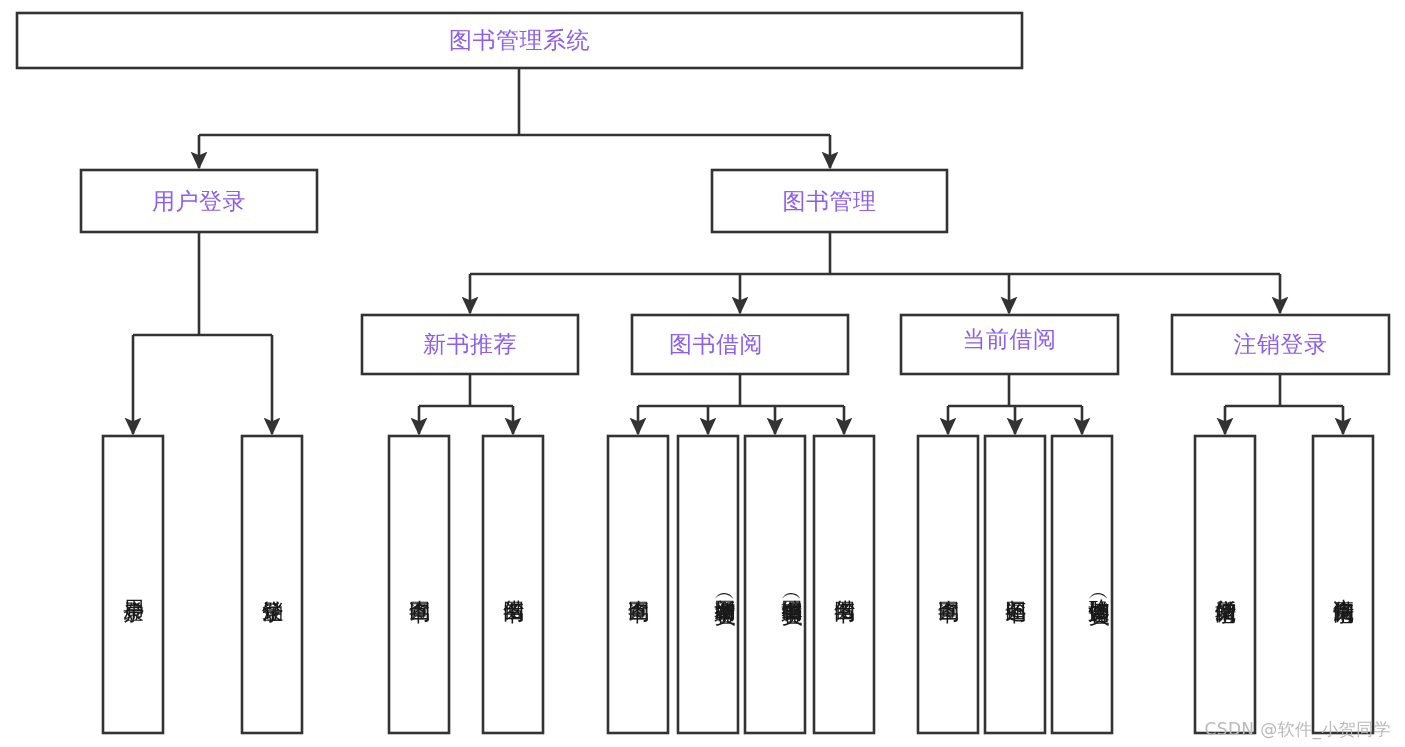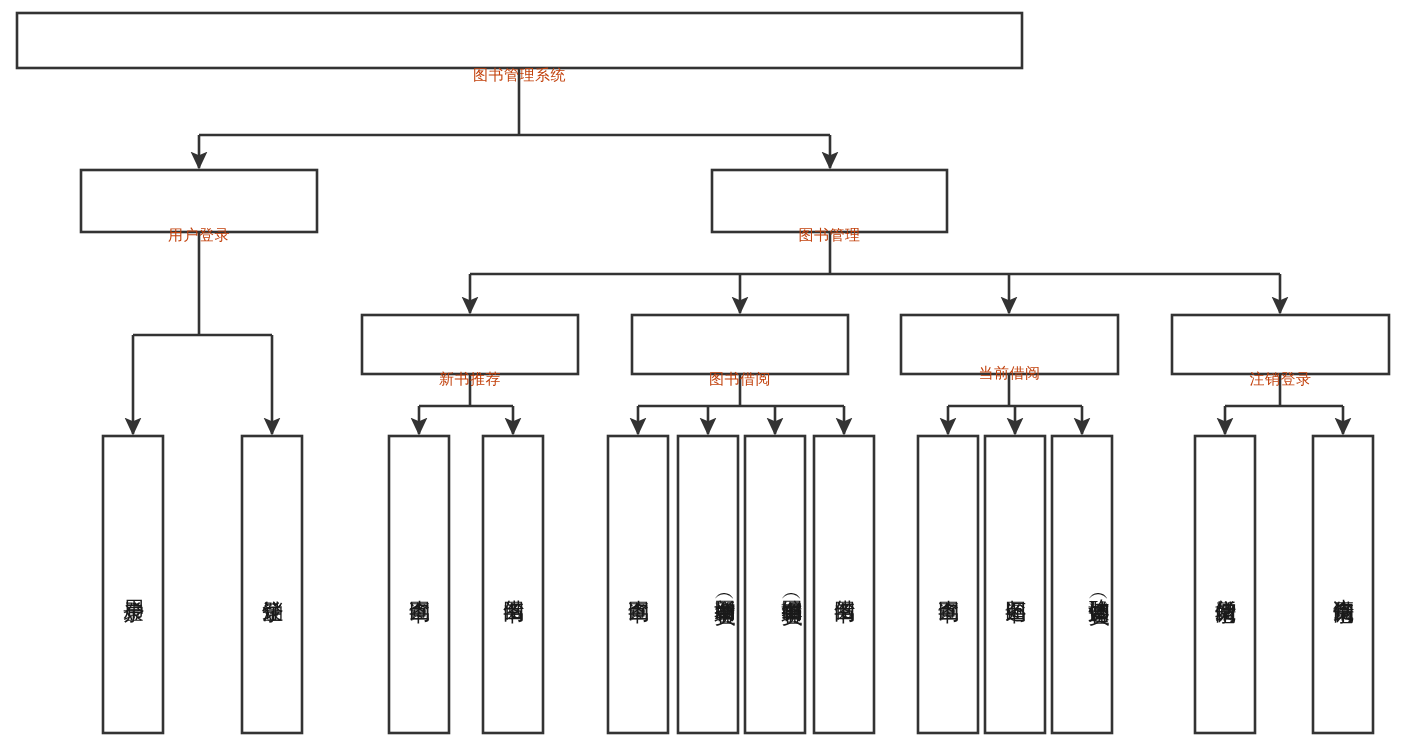--- a/index.html
+++ b/index.html
@@ -40,27 +40,26 @@
   }
   .arrow-head {
     fill: #333333;
     stroke: none;
   }
   .node-label-h {
     position: absolute;
     display: flex;
     align-items: center;
     justify-content: center;
-    color: #c2410c;
-    font-size: 15px;
+    color: #8b5cf6;
+    font-size: 23px;
     line-height: 1.15;
     letter-spacing: 0.5px;
     white-space: nowrap;
     pointer-events: none;
-    margin-top: 35px;
   }
   .node-label-v {
     position: absolute;
     display: flex;
     align-items: flex-start;
     justify-content: center;
     color: #1a1a1a;
     font-size: 21px;
     line-height: 1.32;
     letter-spacing: 1px;
@@ -158,32 +157,33 @@
     <path class="connector" marker-end="url(#arrow)" d="M 1225 406 L 1225 434"></path>
     <path class="connector" marker-end="url(#arrow)" d="M 1343 406 L 1343 434"></path>
   </svg>
 
   <div class="node-label-h" style="left:17px; top:13px; width:1005px; height:55px;">图书管理系统</div>
 
   <div class="node-label-h" style="left:81px; top:170px; width:236px; height:62px;">用户登录</div>
   <div class="node-label-h" style="left:712px; top:170px; width:235px; height:62px;">图书管理</div>
 
   <div class="node-label-h" style="left:362px; top:315px; width:216px; height:59px;">新书推荐</div>
-  <div class="node-label-h" style="left:632px; top:315px; width:216px; height:59px;">图书借阅</div>
+  <div class="node-label-h" style="left:608px; top:315px; width:216px; height:59px;">图书借阅</div>
   <div class="node-label-h" style="left:901px; top:315px; width:217px; height:48px;">当前借阅</div>
   <div class="node-label-h" style="left:1172px; top:315px; width:217px; height:59px;">注销登录</div>
 
   <div class="node-label-v center-v" style="left:103px; top:436px; width:60px; height:297px;">用户登录</div>
   <div class="node-label-v center-v" style="left:242px; top:436px; width:60px; height:297px;">注销登录</div>
   <div class="node-label-v center-v" style="left:389px; top:436px; width:60px; height:297px;">查询图书</div>
   <div class="node-label-v center-v" style="left:483px; top:436px; width:60px; height:297px;">借阅图书</div>
   <div class="node-label-v center-v" style="left:608px; top:436px; width:60px; height:297px;">查询图书</div>
   <div class="node-label-v" style="left:678px; top:442px; width:60px; height:288px;">新增图书（管理员）</div>
   <div class="node-label-v" style="left:745px; top:442px; width:60px; height:288px;">编辑图书（管理员）</div>
   <div class="node-label-v center-v" style="left:814px; top:436px; width:60px; height:297px;">借阅图书</div>
   <div class="node-label-v center-v" style="left:918px; top:436px; width:60px; height:297px;">查询图书</div>
   <div class="node-label-v center-v" style="left:985px; top:436px; width:60px; height:297px;">归还图书</div>
   <div class="node-label-v" style="left:1052px; top:442px; width:60px; height:288px;">确认归还（管理员）</div>
   <div class="node-label-v center-v" style="left:1195px; top:436px; width:60px; height:297px;">新增借阅记录</div>
   <div class="node-label-v center-v" style="left:1313px; top:436px; width:60px; height:297px;">查询借阅记录</div>
 
+  <div class="watermark">CSDN @软件_小贺同学</div>
 
 </div>
 
 </body></html>

